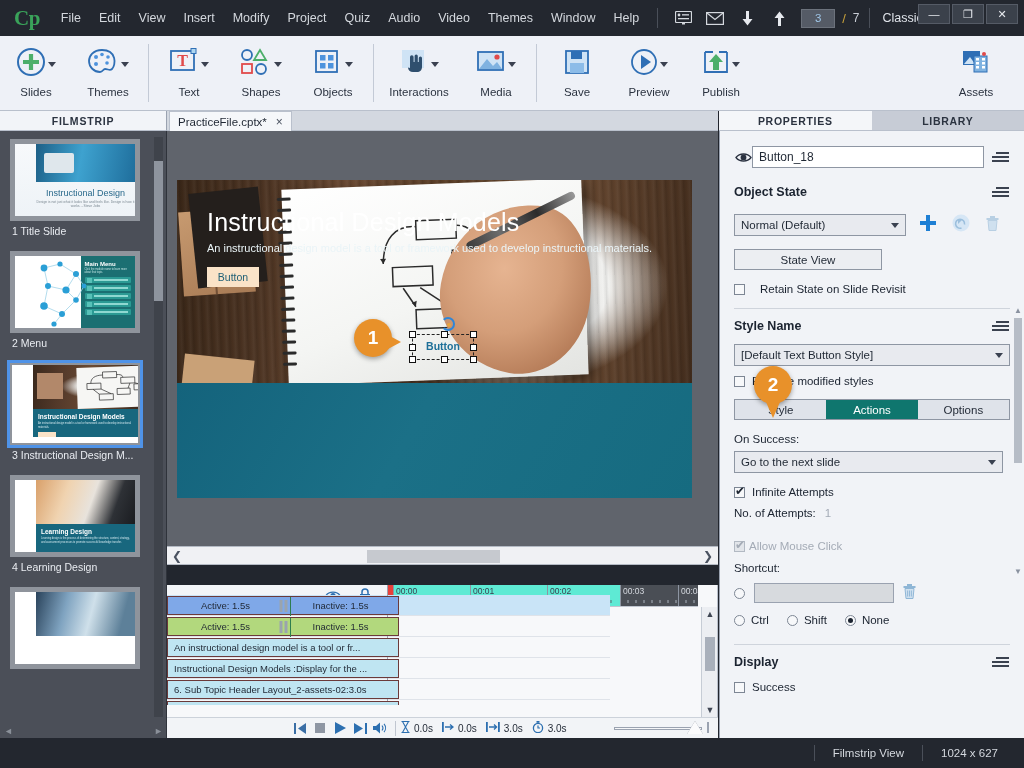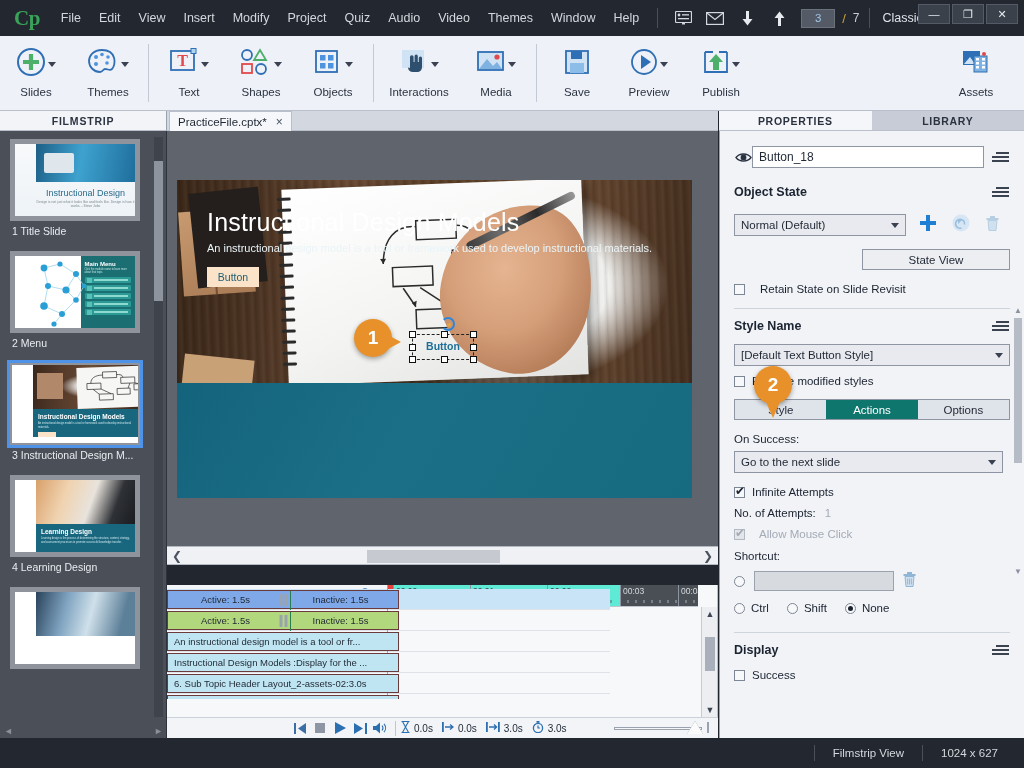--- a/index.html
+++ b/index.html
@@ -263,21 +263,21 @@
     position:absolute; left:221px; top:0; width: 310px; height: 22px;
     background:#5eead4; border-bottom:1px solid #c0c6d0; overflow:hidden;
   }
   .tl-ruler .seg {
     position:absolute; top:0; height:22px; border-left:1px solid #8d95a2;
     font-size:8.5px; color:#3a4150; padding-left:2px; padding-top:1px;
   }
   .tl-ruler .dark { background:#4a4e55; color:#d6dae0; }
   .tl-ticks { position:absolute; left:0; bottom:3px; width:310px; height:5px; }
   .playhead { position:absolute; left:0; top:0; width:5px; height:22px; background:#e8403a; }
-  .tl-rows { position:absolute; left:0; top:4px; width: 443px; height: 110px; overflow:hidden; }
+  .tl-rows { position:absolute; left:0; top:10px; width: 443px; height: 110px; overflow:hidden; }
   .tl-row { height: 21px; display:flex; align-items:center; border-bottom:1px solid #dfe3e9; position:relative; }
   .tl-row.sel { background: #c9e4f7; }
   .tl-namecell { width:221px; display:flex; align-items:center; padding-left:12px; border-right:1px solid #9aa2b0; height:21px; }
   .tl-objicon { width:16px; height:13px; margin-right:7px; flex:0 0 16px; display:flex; align-items:center; justify-content:center; }
   .tl-objname { font-size:11px; color:#1f2733; white-space:nowrap; overflow:hidden; text-overflow:clip; flex:1; }
   .tl-dot { width:5px;height:5px;border-radius:50%;background:#e8912a; margin-left: 8px; flex:0 0 5px; }
   .tl-dot.d2 { margin-left: 17px; margin-right: 10px; }
   .tl-bars { position:absolute; left:221px; top:0; width: 310px; height:110px; }
   .tl-darkzone { position:absolute; left:232px; top:0; width: 78px; height:110px; background:#4a4e55; }
   .tl-endlbl { position:absolute; left:236px; top:4px; font-size:9.5px; color:#e4e7eb; }
@@ -1132,21 +1132,21 @@
       </span>
       <span style="margin-left:16px;">
         <svg width="13" height="15" viewBox="0 0 13 15">
             <rect x="0.5" y="2" width="12" height="2" fill="#b8cfe3"></rect>
             <rect x="4" y="0" width="5" height="2" fill="#b8cfe3"></rect>
             <path d="M2 4.5 h9 l-1 10 h-7 z" fill="#cfe0ef" stroke="#b8cfe3"></path>
           </svg>
       </span>
     </div>
 
-    <div class="rp-row" style="margin-top:13px; justify-content:flex-end;">
+    <div class="rp-row" style="margin-top:13px; justify-content:flex-start;">
       <span class="btn-plain" style="width:148px;">State View</span>
     </div>
 
     <div class="rp-row" style="margin-top:13px; gap:15px;">
       <span class="cb"></span>
       <span class="lbl">Retain State on Slide Revisit</span>
     </div>
 
     <div class="hr" style="margin-top:13px;"></div>
 
@@ -1188,21 +1188,21 @@
     <div class="rp-row" style="margin-top:13px; gap:7px;">
       <span class="cb checked"></span>
       <span class="lbl">Infinite Attempts</span>
     </div>
 
     <div class="rp-row" style="margin-top:9px; gap:9px;">
       <span class="lbl">No. of Attempts:</span>
       <span class="lbl dim">1</span>
     </div>
 
-    <div class="rp-row" style="margin-top:9px; gap:14px;">
+    <div class="rp-row" style="margin-top:21px; gap:4px;">
       <span class="cb checked disabled"></span>
       <span class="lbl dim">Allow Mouse Click</span>
     </div>
 
     <div class="lbl" style="margin-top:10px;">Shortcut:</div>
 
     <div class="rp-row" style="margin-top:9px; gap:9px;">
       <span class="radio"></span>
       <span class="txtinput-sm" title=""></span>
       <span>

